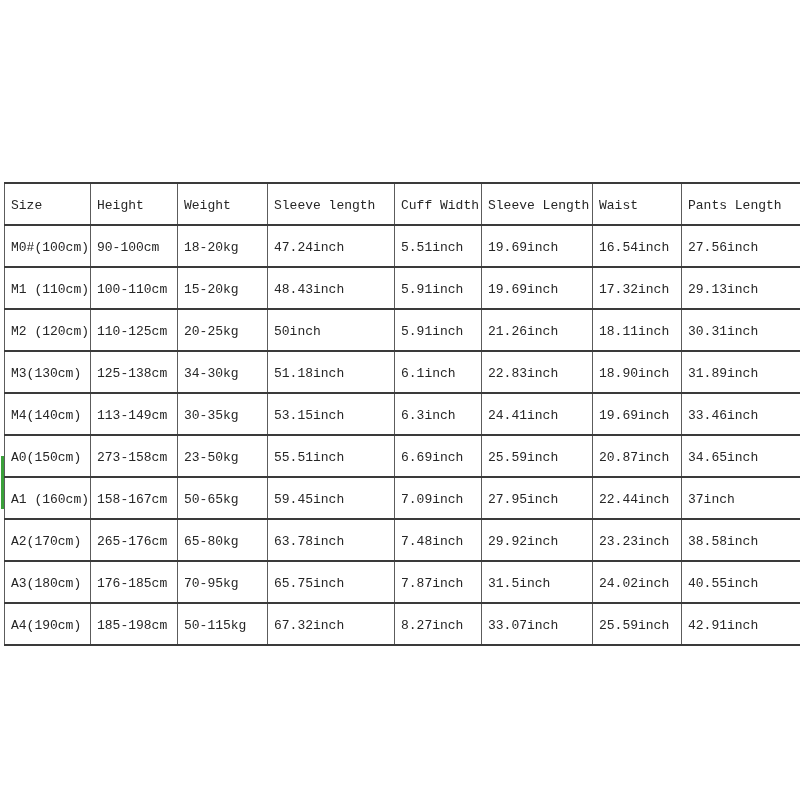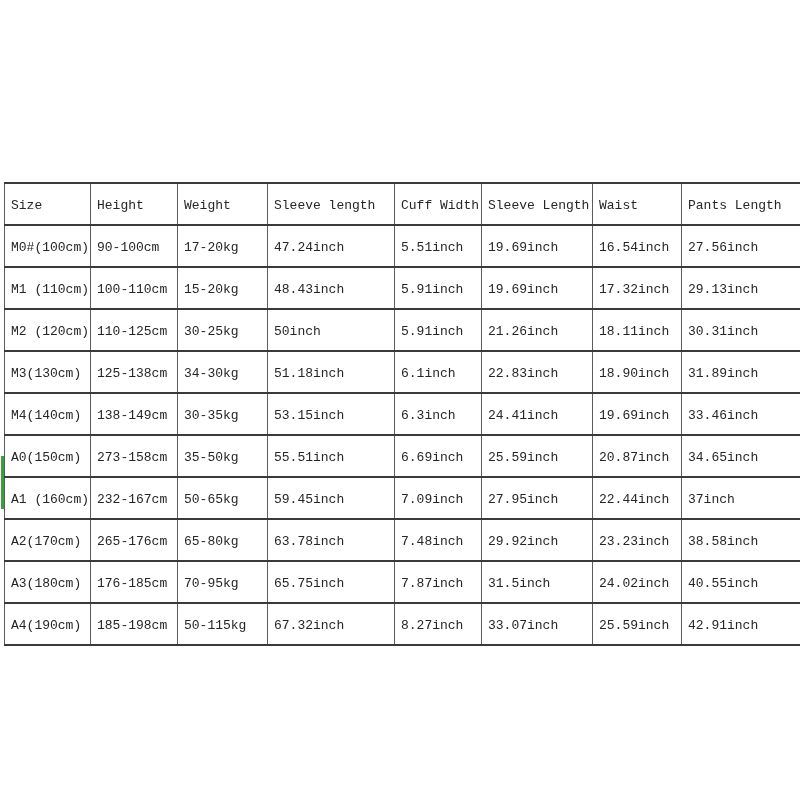--- a/index.html
+++ b/index.html
@@ -71,80 +71,80 @@
         <th>Cuff Width</th>
         <th>Sleeve Length</th>
         <th>Waist</th>
         <th>Pants Length</th>
       </tr>
     </thead>
     <tbody>
       <tr>
         <td>M0#(100cm)</td>
         <td>90-100cm</td>
-        <td>17-20kg</td>
+        <td>18-20kg</td>
         <td>47.24inch</td>
         <td>5.51inch</td>
         <td>19.69inch</td>
         <td>16.54inch</td>
         <td>27.56inch</td>
       </tr>
       <tr>
         <td>M1 (110cm)</td>
         <td>100-110cm</td>
         <td>15-20kg</td>
         <td>48.43inch</td>
         <td>5.91inch</td>
         <td>19.69inch</td>
         <td>17.32inch</td>
         <td>29.13inch</td>
       </tr>
       <tr>
         <td>M2 (120cm)</td>
         <td>110-125cm</td>
-        <td>30-25kg</td>
+        <td>20-25kg</td>
         <td>50inch</td>
         <td>5.91inch</td>
         <td>21.26inch</td>
         <td>18.11inch</td>
         <td>30.31inch</td>
       </tr>
       <tr>
         <td>M3(130cm)</td>
         <td>125-138cm</td>
         <td>34-30kg</td>
         <td>51.18inch</td>
         <td>6.1inch</td>
         <td>22.83inch</td>
         <td>18.90inch</td>
         <td>31.89inch</td>
       </tr>
       <tr>
         <td>M4(140cm)</td>
-        <td>138-149cm</td>
+        <td>113-149cm</td>
         <td>30-35kg</td>
         <td>53.15inch</td>
         <td>6.3inch</td>
         <td>24.41inch</td>
         <td>19.69inch</td>
         <td>33.46inch</td>
       </tr>
       <tr>
         <td>A0(150cm)</td>
         <td>273-158cm</td>
-        <td>35-50kg</td>
+        <td>23-50kg</td>
         <td>55.51inch</td>
         <td>6.69inch</td>
         <td>25.59inch</td>
         <td>20.87inch</td>
         <td>34.65inch</td>
       </tr>
       <tr>
         <td>A1 (160cm)</td>
-        <td>232-167cm</td>
+        <td>158-167cm</td>
         <td>50-65kg</td>
         <td>59.45inch</td>
         <td>7.09inch</td>
         <td>27.95inch</td>
         <td>22.44inch</td>
         <td>37inch</td>
       </tr>
       <tr>
         <td>A2(170cm)</td>
         <td>265-176cm</td>

